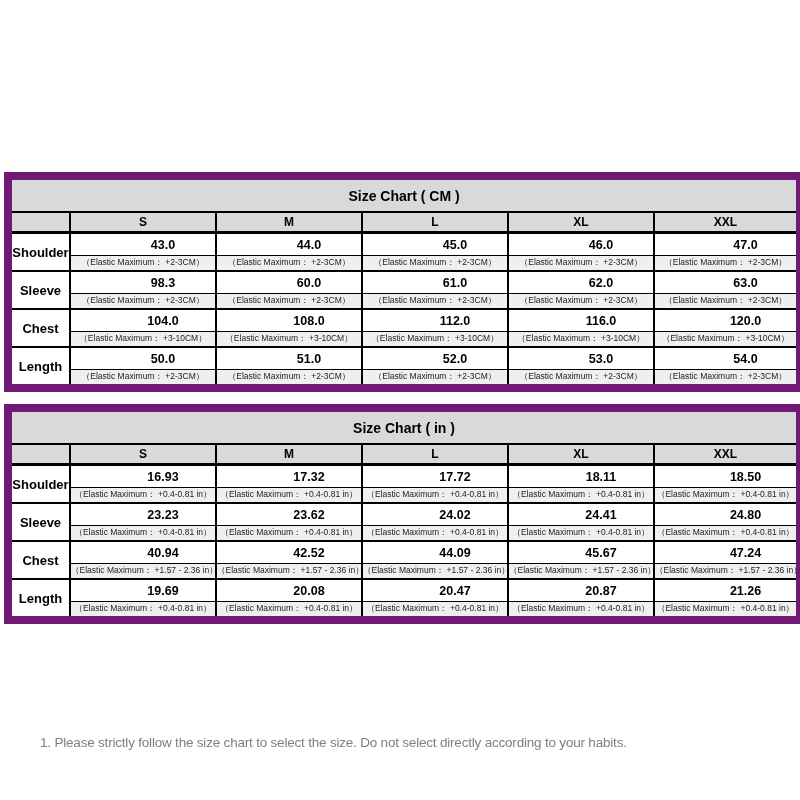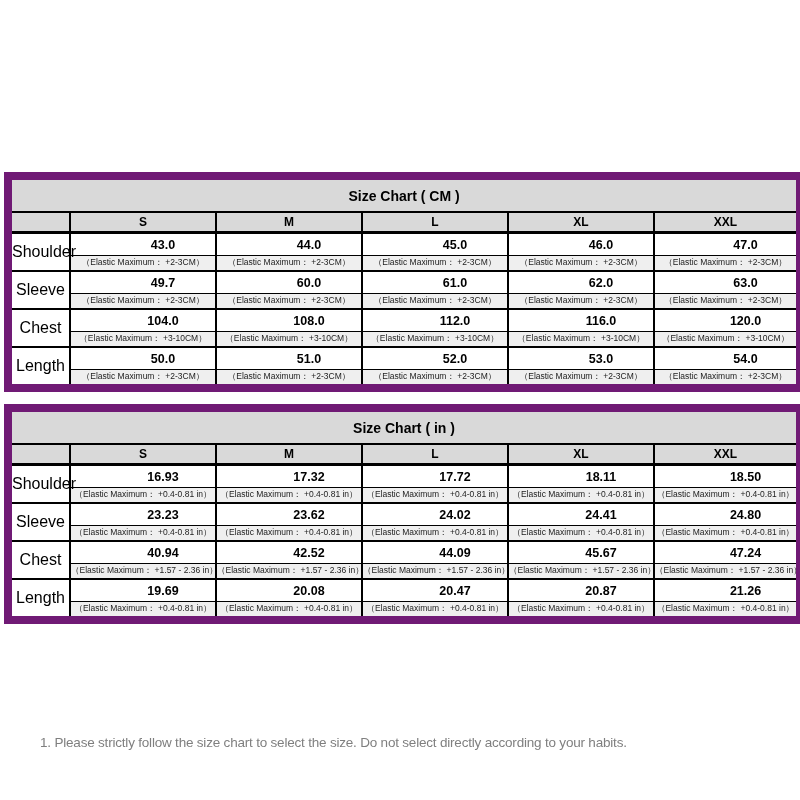--- a/index.html
+++ b/index.html
@@ -43,22 +43,22 @@
     border-bottom: 3px solid #000000;
   }
   .size-header th {
     height: 18px;
     font-size: 12px;
     font-weight: bold;
     background: #d9d9d9;
     border-bottom: 3px solid #000000;
   }
   .row-label {
-    font-size: 16px;
-    font-weight: normal;
+    font-size: 13px;
+    font-weight: bold;
     background: #ffffff;
   }
   .value-row td {
     height: 21px;
     font-size: 12.5px;
     font-weight: bold;
     background: #ffffff;
     border-bottom-width: 1px;
     padding-left: 40px;
   }
@@ -131,21 +131,21 @@
       </tr>
       <tr class="elastic-row">
         <td>（Elastic Maximum： +2-3CM）</td>
         <td>（Elastic Maximum： +2-3CM）</td>
         <td>（Elastic Maximum： +2-3CM）</td>
         <td>（Elastic Maximum： +2-3CM）</td>
         <td>（Elastic Maximum： +2-3CM）</td>
       </tr>
       <tr class="value-row">
         <th class="row-label" rowspan="2">Sleeve</th>
-        <td>49.7</td>
+        <td>98.3</td>
         <td>60.0</td>
         <td>61.0</td>
         <td>62.0</td>
         <td>63.0</td>
       </tr>
       <tr class="elastic-row">
         <td>（Elastic Maximum： +2-3CM）</td>
         <td>（Elastic Maximum： +2-3CM）</td>
         <td>（Elastic Maximum： +2-3CM）</td>
         <td>（Elastic Maximum： +2-3CM）</td>

